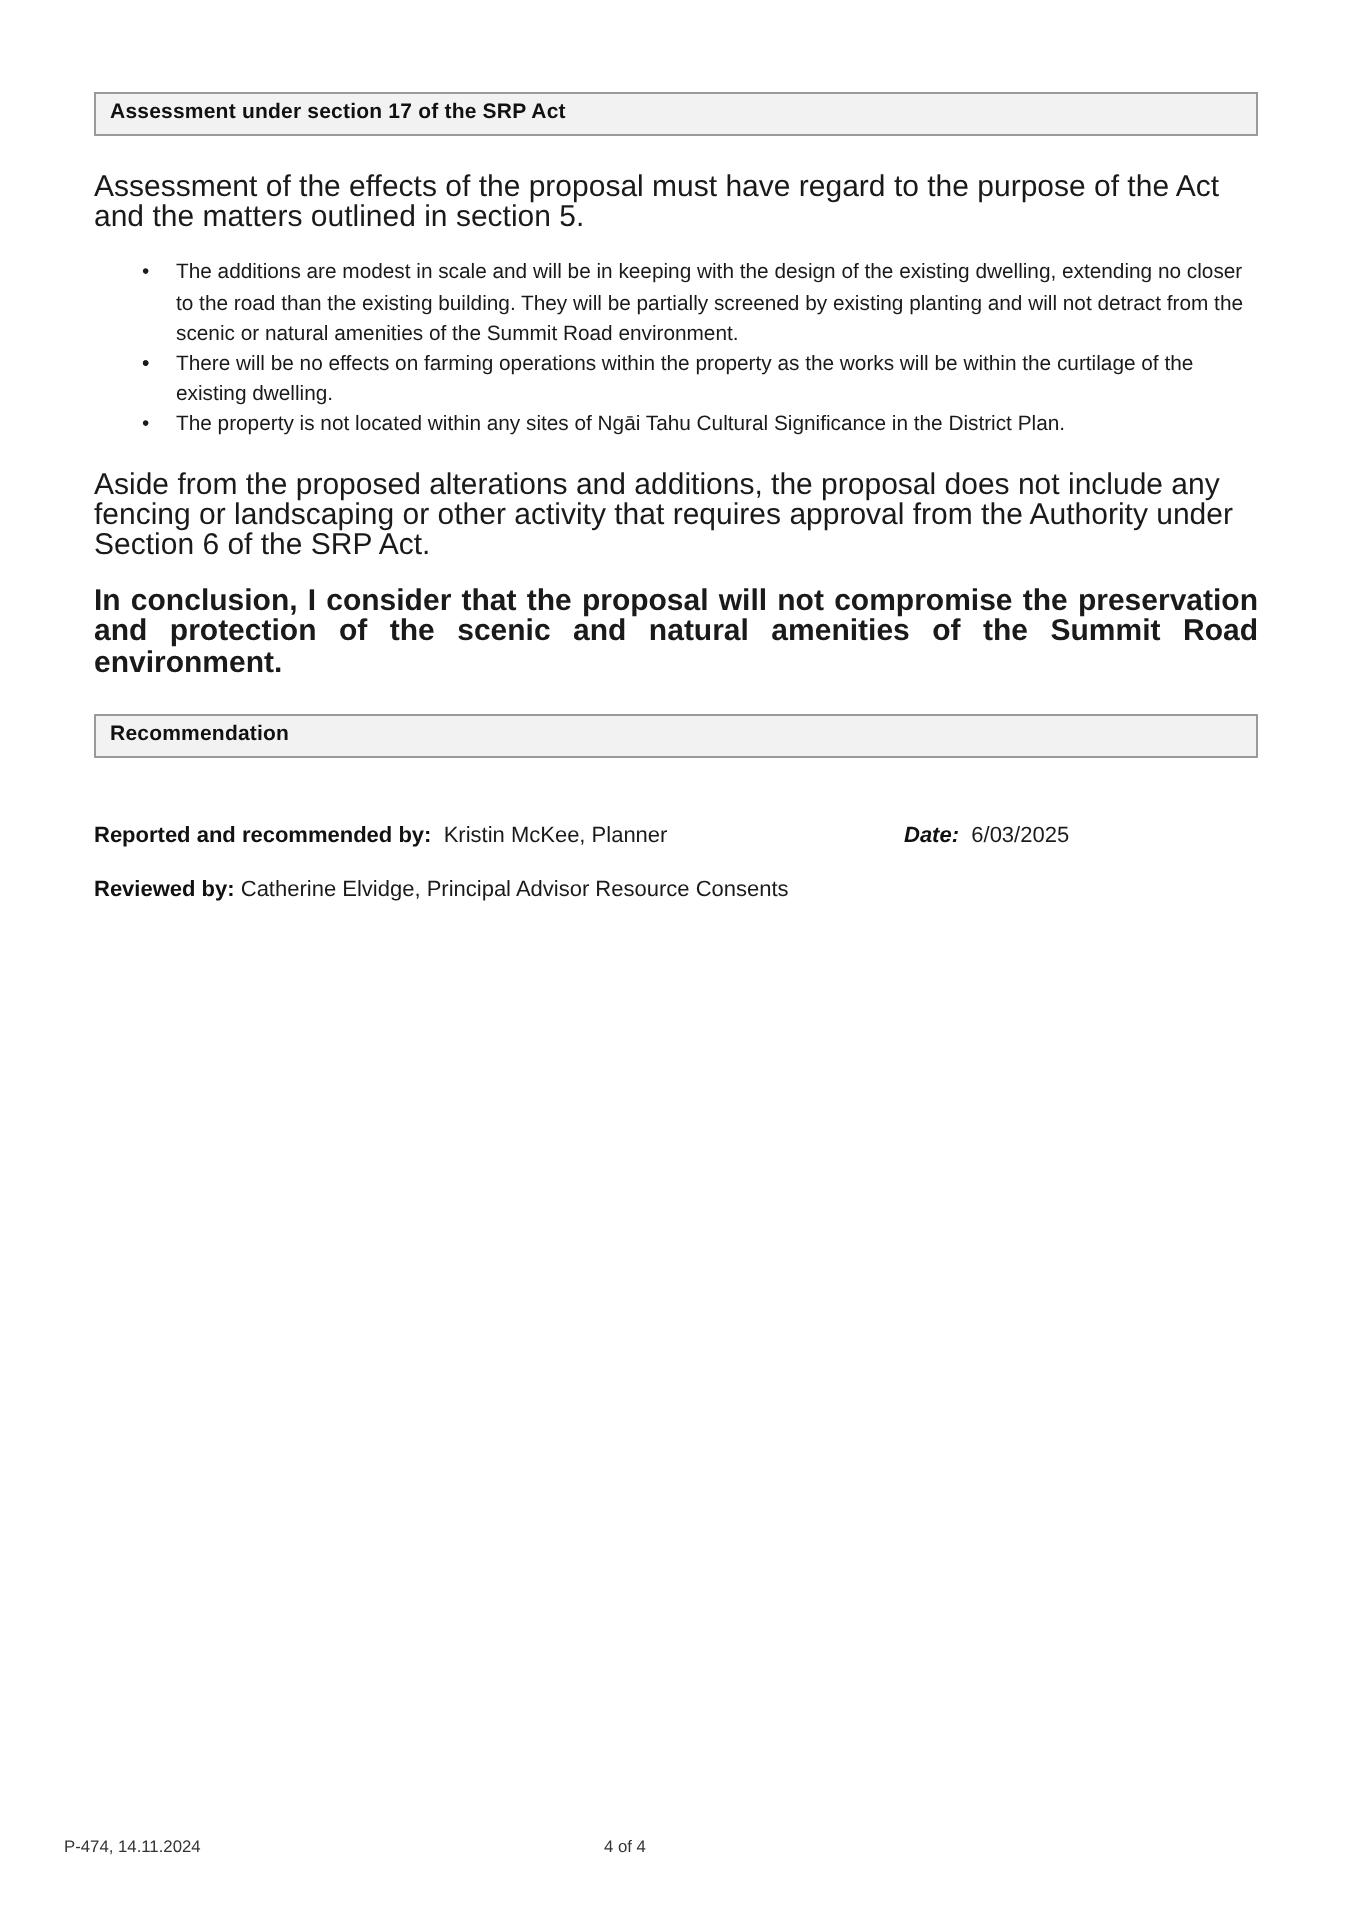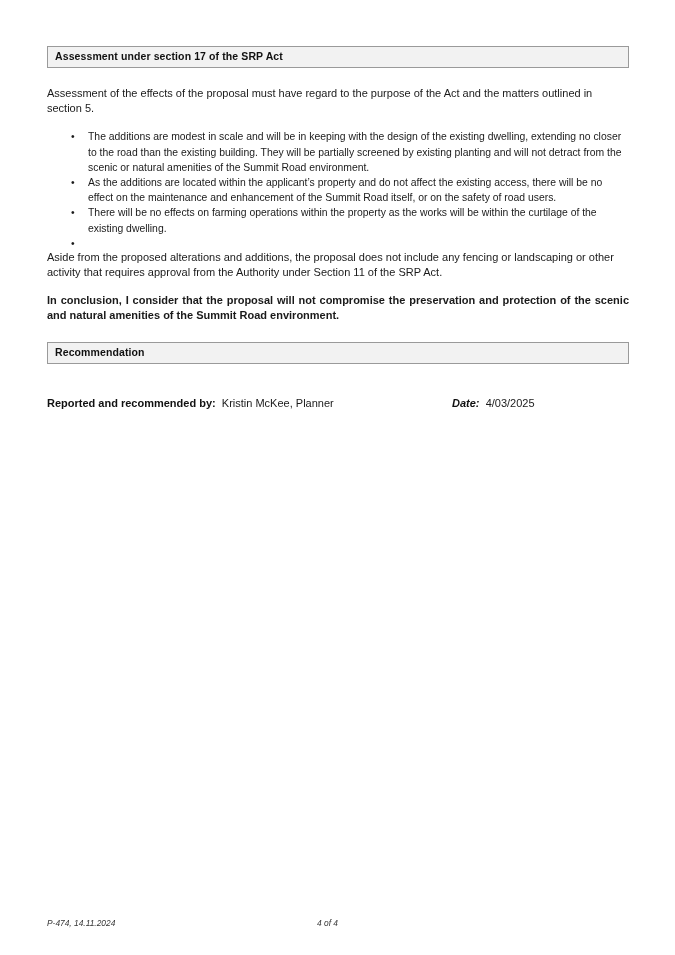--- a/index.html
+++ b/index.html
@@ -46,21 +46,21 @@
     font-size: 10.5px;
     font-weight: bold;
     letter-spacing: 0.01em;
     color: #111111;
     line-height: 13px;
     display: block;
   }
 
   
   .para {
-    font-size: 11px;
+    font-size: 15px;
     line-height: 15.2px;
     color: #1a1a1a;
     margin: 0;
     text-align: left;
   }
   .para.justify {
     text-align: justify;
     text-justify: inter-word;
     font-weight: bold;
   }
@@ -119,28 +119,27 @@
     font-style: italic;
   }
   .sig-date-value {
     color: #1a1a1a;
   }
   .bold-period { font-weight: bold; }
 
   
   .footer {
     position: absolute;
-    left: 47px;
+    left: 32px;
     top: 916px;
     width: 582px;
     height: 14px;
     font-size: 8.4px;
     color: #333333;
     line-height: 14px;
-    font-style: italic;
   }
   .footer-left {
     position: absolute;
     left: 0;
     top: 0;
   }
   .footer-center {
     position: absolute;
     left: 270px;
     top: 0;
@@ -164,59 +163,62 @@
     <div class="spacer-13"></div>
 
 
     <ul class="bullets">
       <li>
         <span class="bullet-dot">•</span>
         <span>The additions are modest in scale and will be in keeping with the design of the existing dwelling, extending no closer to the road than the existing building. They will be partially screened by existing planting and will not detract from the scenic or natural amenities of the Summit Road environment.</span>
       </li>
       <li>
         <span class="bullet-dot">•</span>
-        <span>As the additions are located within the applicant’s property and do not affect the existing access, there will be  no effect on the maintenance and enhancement of the Summit Road itself, or on the safety of road users.</span>
       </li>
       <li>
         <span class="bullet-dot">•</span>
         <span>There will be no effects on farming operations within the property as the works will be within the curtilage of the existing dwelling.</span>
       </li>
       <li>
         <span class="bullet-dot">•</span>
+        <span>The property is not located within any sites of Ngāi Tahu Cultural Significance in the District Plan.</span>
       </li>
     </ul>
 
     <div class="spacer-14"></div>
 
-    <p class="para">Aside from the proposed alterations and additions, the proposal does not include any fencing or landscaping or other activity that requires approval from the Authority under Section 11 of the SRP Act.</p>
+    <p class="para">Aside from the proposed alterations and additions, the proposal does not include any fencing or landscaping or other activity that requires approval from the Authority under Section 6 of the SRP Act.</p>
 
     <div class="spacer-13"></div>
 
     <p class="para justify">In conclusion, I consider that the proposal will not compromise the preservation and protection of the scenic and natural amenities of the Summit Road environment.</p>
 
     <div class="spacer-18"></div>
 
     <div class="section-box">
       <span class="section-title">Recommendation</span>
     </div>
 
     <div class="spacer-16"></div>
 
 
     <div class="spacer-16"></div>
 
     <div class="sig-row">
       <span class="sig-label">Reported and recommended by:</span><span>&nbsp;&nbsp;</span><span class="sig-value">Kristin McKee, Planner</span>
       <span class="sig-date-wrap">
-        <span class="sig-date-label">Date:</span><span>&nbsp;&nbsp;</span><span class="sig-date-value">4/03/2025</span>
+        <span class="sig-date-label">Date:</span><span>&nbsp;&nbsp;</span><span class="sig-date-value">6/03/2025</span>
       </span>
     </div>
 
     <div class="spacer-12"></div>
 
+    <div class="sig-row">
+      <span class="sig-label">Reviewed by:</span><span>&nbsp;</span><span class="sig-value">Catherine Elvidge, Principal Advisor Resource Consents</span>
+    </div>
 
   </div>
 
   <div class="footer">
     <span class="footer-left">P-474, 14.11.2024</span>
     <span class="footer-center">4 of 4</span>
   </div>
 
 </div>
 

